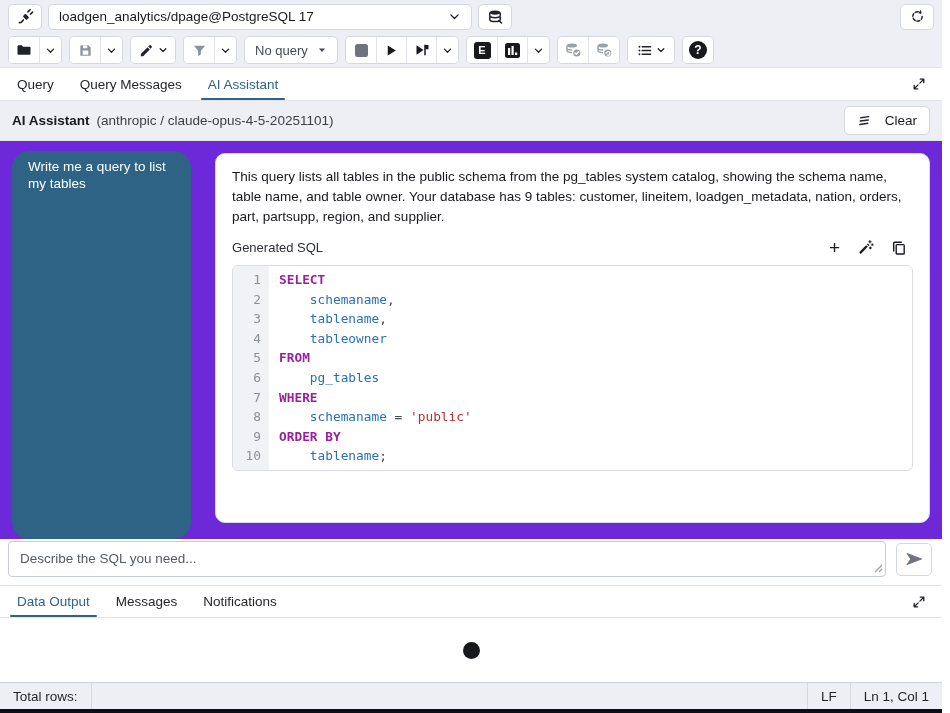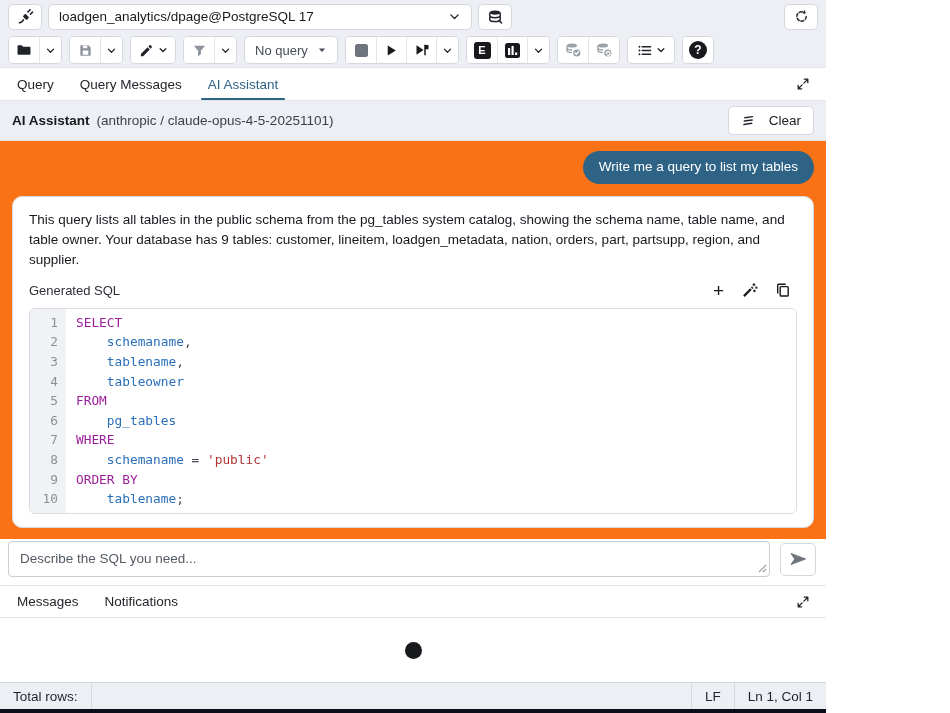--- a/index.html
+++ b/index.html
@@ -4,21 +4,21 @@
 <style>
   :root{
     --accent:#2e6386; --panel:#edeff5; --border:#d3d7de; --border-lt:#e2e4ea;
     --ink:#17191d; --ink-soft:#3a3f46; --icon-gray:#8d939c;
     --kw:#9c1f9c; --id:#2b6fb8; --str:#b03434; --pu:#444a52;
     --gutter-bg:#f1f2f5; --gutter-ink:#8b9096;
   }
   *{box-sizing:border-box;margin:0;padding:0}
   html,body{width:950px;height:713px;overflow:hidden}
   body{font-family:"Liberation Sans",sans-serif;color:var(--ink);background:#fff}
-  .app{width:826px;height:713px;display:flex;flex-direction:column;background:var(--panel)}
+  .app{width:942px;height:713px;display:flex;flex-direction:column;background:var(--panel)}
   svg{display:block}
   button{font-family:inherit;cursor:pointer}
 
   
   .conn-bar{height:33px;flex:0 0 33px;display:flex;align-items:center;gap:6px;padding:0 8px;background:var(--panel)}
   .sq-btn{height:26px;min-width:34px;display:flex;align-items:center;justify-content:center;
     background:#fff;border:1px solid var(--border);border-radius:5px}
   .conn-select{height:26px;width:424px;display:flex;align-items:center;justify-content:space-between;
     background:#fff;border:1px solid var(--border);border-radius:5px;padding:0 10px;font-size:13.5px;cursor:pointer}
   .spacer{flex:1}
@@ -47,35 +47,35 @@
   .tabrow .expand{margin-left:auto;margin-right:8px;align-self:center;background:none;border:none;padding:4px}
 
   
   .ai-header{height:40px;flex:0 0 40px;display:flex;align-items:center;background:var(--panel);padding:0 12px;border-bottom:1px solid var(--border-lt)}
   .ai-title{font-size:13.5px;font-weight:bold}
   .ai-model{font-size:13.5px;color:var(--ink-soft);margin-left:7px}
   .clear-btn{margin-left:auto;height:29px;display:flex;align-items:center;gap:13px;background:#fff;
     border:1px solid var(--border);border-radius:5px;padding:0 12px;font-size:13.5px;color:var(--ink)}
 
   
-  .chat{flex:1;background:#f97316;overflow:hidden;display:flex;flex-direction:column}
+  .chat{flex:1;background:#6d28d9;overflow:hidden;display:flex;flex-direction:row}
   .bubble-row{display:flex;justify-content:flex-end;padding:10px 12px 0}
   .bubble{background:var(--accent);color:#fff;font-size:13.5px;padding:8px 16px;border-radius:17px;line-height:1.25}
   .card{margin:12px 12px 16px;border:1px solid #d6dae1;border-radius:10px;padding:13px 16px;background:#fff}
   .card p{font-size:13.5px;line-height:20px;color:#16181d;max-width:880px}
   .gen-row{display:flex;align-items:center;margin-top:11px}
   .gen-label{font-size:13px;color:#2c3036}
   .gen-actions{margin-left:auto;display:flex;align-items:center;gap:17px;padding-right:6px}
   .icon-btn{background:none;border:none;display:flex;align-items:center;justify-content:center;padding:0}
   .plus-glyph{font-size:19px;font-weight:400;color:#17191d;line-height:1}
   .codeblock{margin-top:8px;border:1px solid #d9dce2;border-radius:6px;overflow:hidden;display:flex;
     font-family:"DejaVu Sans Mono",monospace;font-size:12.8px;line-height:19.6px}
   .gutter{background:var(--gutter-bg);color:var(--gutter-ink);text-align:right;padding:4px 8px 4px 4px;min-width:36px;user-select:none}
   .codecol{flex:1;background:#fff;padding:4px 0 4px 10px;white-space:pre;overflow:hidden}
-  .tok-kw{color:var(--kw);font-weight:normal}
+  .tok-kw{color:var(--kw);font-weight:bold}
   .tok-id{color:var(--id)}
   .tok-st{color:var(--str)}
   .tok-pu{color:var(--pu)}
 
   
   .prompt-row{flex:0 0 46px;display:flex;align-items:center;gap:10px;background:#fff;padding:0 10px 6px 8px}
   .ta-wrap{position:relative;flex:1;height:36px}
   .ta-wrap textarea{width:100%;height:36px;resize:none;border:1px solid #c8ccd4;border-radius:4px;
     font-family:"Liberation Sans",sans-serif;font-size:13.5px;color:#16181d;padding:9px 11px;outline:none}
   .ta-wrap textarea::placeholder{color:#555b64}
@@ -417,20 +417,23 @@
     <button class="send-btn">
       <span>
         <svg width="19" height="16" viewBox="0 0 19 16">
           <path d="M2 2.5L16.5 8 2 13.5 5.8 8z" fill="#6f747c" stroke="#6f747c" stroke-width="1" stroke-linejoin="round"></path>
         </svg>
       </span>
     </button>
   </div>
 
   <div class="tabrow bottom">
+    <div class="tab active">
+        <span>Data Output</span>
+      </div>
     <div class="tab">
         <span>Messages</span>
       </div>
     <div class="tab">
         <span>Notifications</span>
       </div>
     <button class="expand">
       <span>
         <svg width="14" height="14" viewBox="0 0 16 16">
             <path d="M9.5 2.5h4v4M13.5 2.5L9 7M6.5 13.5h-4v-4M2.5 13.5L7 9" fill="none" stroke="#20242a" stroke-width="1.5" stroke-linecap="round" stroke-linejoin="round"></path>

